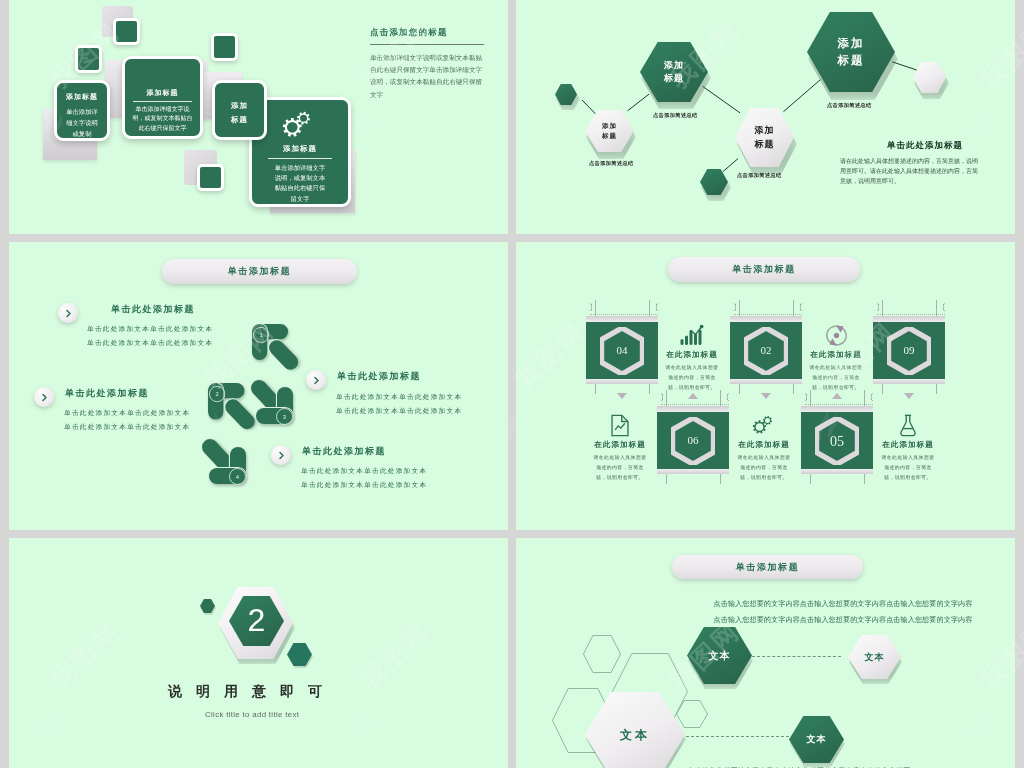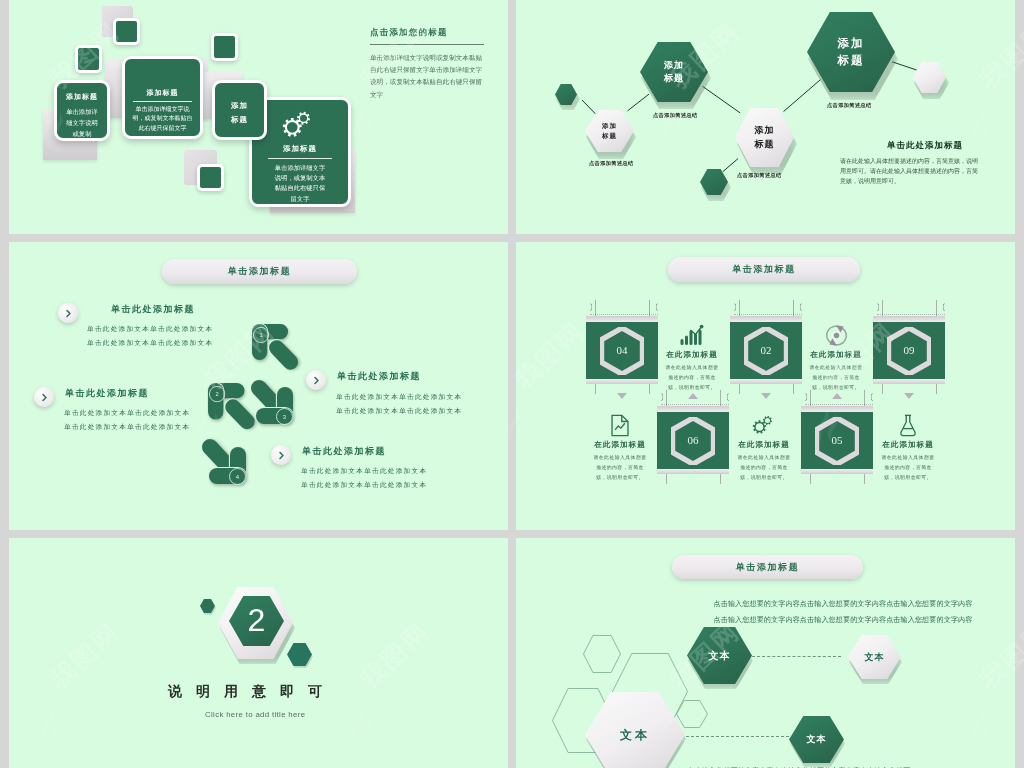--- a/index.html
+++ b/index.html
@@ -397,21 +397,21 @@
       <div class="rail" style="left:63px;"></div>
       <div class="brk" style="left:3px;top:4px;">〕</div>
       <div class="brk" style="left:65px;top:4px;">〔</div>
       <div style="position:absolute;left:4px;width:68px;top:14px;border-top:1.1px dotted #5a6b5e;opacity:.42;"></div>
       <div class="topbar" style="top:16px;height:6px;"></div>
       <div class="green" style="top:22px;height:57px;"></div>
       <div class="botbar" style="top:79px;height:5px;"></div>
       <svg class="phex" style="left:14px;top:27px;" width="44" height="48" viewBox="0 0 44 48">
         <path d="M22 1 L42.5 12.7 L42.5 35.3 L22 47 L1.5 35.3 L1.5 12.7 Z" fill="none" stroke="#ddd9dd" stroke-width="5.4" stroke-linejoin="round"></path>
       </svg>
-      <div class="num4" style="top:44px;font-size:11px;">05</div>
+      <div class="num4" style="top:44px;font-size:14px;">05</div>
     </div>
     <div class="abs" style="left:140px;top:82px;width:72px;">
       <div class="s4icon" style="top:0px;"><svg width="25" height="21" viewBox="0 0 25 21" fill="#2d7155">
             <rect x="0.5" y="15" width="3" height="6" rx="1.5"></rect>
             <rect x="5" y="11.5" width="3" height="9.5" rx="1.5"></rect>
             <rect x="9.5" y="6" width="3" height="15" rx="1.5"></rect>
             <rect x="14" y="9.5" width="3" height="11.5" rx="1.5"></rect>
             <rect x="18.5" y="5.5" width="3" height="15.5" rx="1.5"></rect>
             <path d="M11 6.5 L15.5 10.5 L21.3 3" stroke="#2d7155" stroke-width="1.3" fill="none" stroke-linecap="round" stroke-linejoin="round"></path>
             <circle cx="21.6" cy="2.6" r="1.9"></circle>
@@ -462,21 +462,21 @@
     <div class="hexring" style="left:209px;top:49px;width:75px;height:72px;"></div>
     <div class="hex green" style="left:220px;top:58px;width:55px;height:50px;">
       <span style="font-size:32px;color:#fff;font-family:'Liberation Sans',sans-serif;font-weight:300;line-height:1;margin-bottom:2px;">2</span>
     </div>
     <div class="hexshadow" style="left:192px;top:63px;width:15px;height:14px;"></div>
     <div class="hex" style="left:191px;top:61px;width:15px;height:14px;background:#2d7155;"></div>
     <div class="hexshadow" style="left:279px;top:107px;width:25px;height:23px;"></div>
     <div class="hex" style="left:278px;top:105px;width:25px;height:23px;background:#28755f;"></div>
 
     <div class="s5title" style="left:159px;top:145px;font-size:14px;letter-spacing:14px;">说明用意即可</div>
-    <div class="s5sub" style="left:196px;top:172px;font-size:7.8px;letter-spacing:.35px;">Click here to add title here</div>
+    <div class="s5sub" style="left:196px;top:172px;font-size:7.8px;letter-spacing:.35px;">Click title to add title text</div>
   </div>
   <div class="slide">
     <div class="pill" style="left:156px;top:17px;width:191px;height:24px;">
       <span style="font-size:9px;letter-spacing:1.6px;">单击添加标题</span>
     </div>
     <div class="s6body" style="left:197px;top:58px;width:260px;font-size:7.1px;letter-spacing:0.1px;line-height:2.3;">点击输入您想要的文字内容点击输入您想要的文字内容点击输入您想要的文字内容点击输入您想要的文字内容点击输入您想要的文字内容点击输入您想要的文字内容</div>
 
     <svg class="hexoutline" style="left:67px;top:97px;" width="38" height="38" viewBox="0 0 38 38">
         <path d="M9.9 0.5 L28.1 0.5 L37.5 19.0 L28.1 37.5 L9.9 37.5 L0.5 19.0 Z" fill="none" stroke="#7fae93" stroke-width="0.85"></path>
       </svg>

